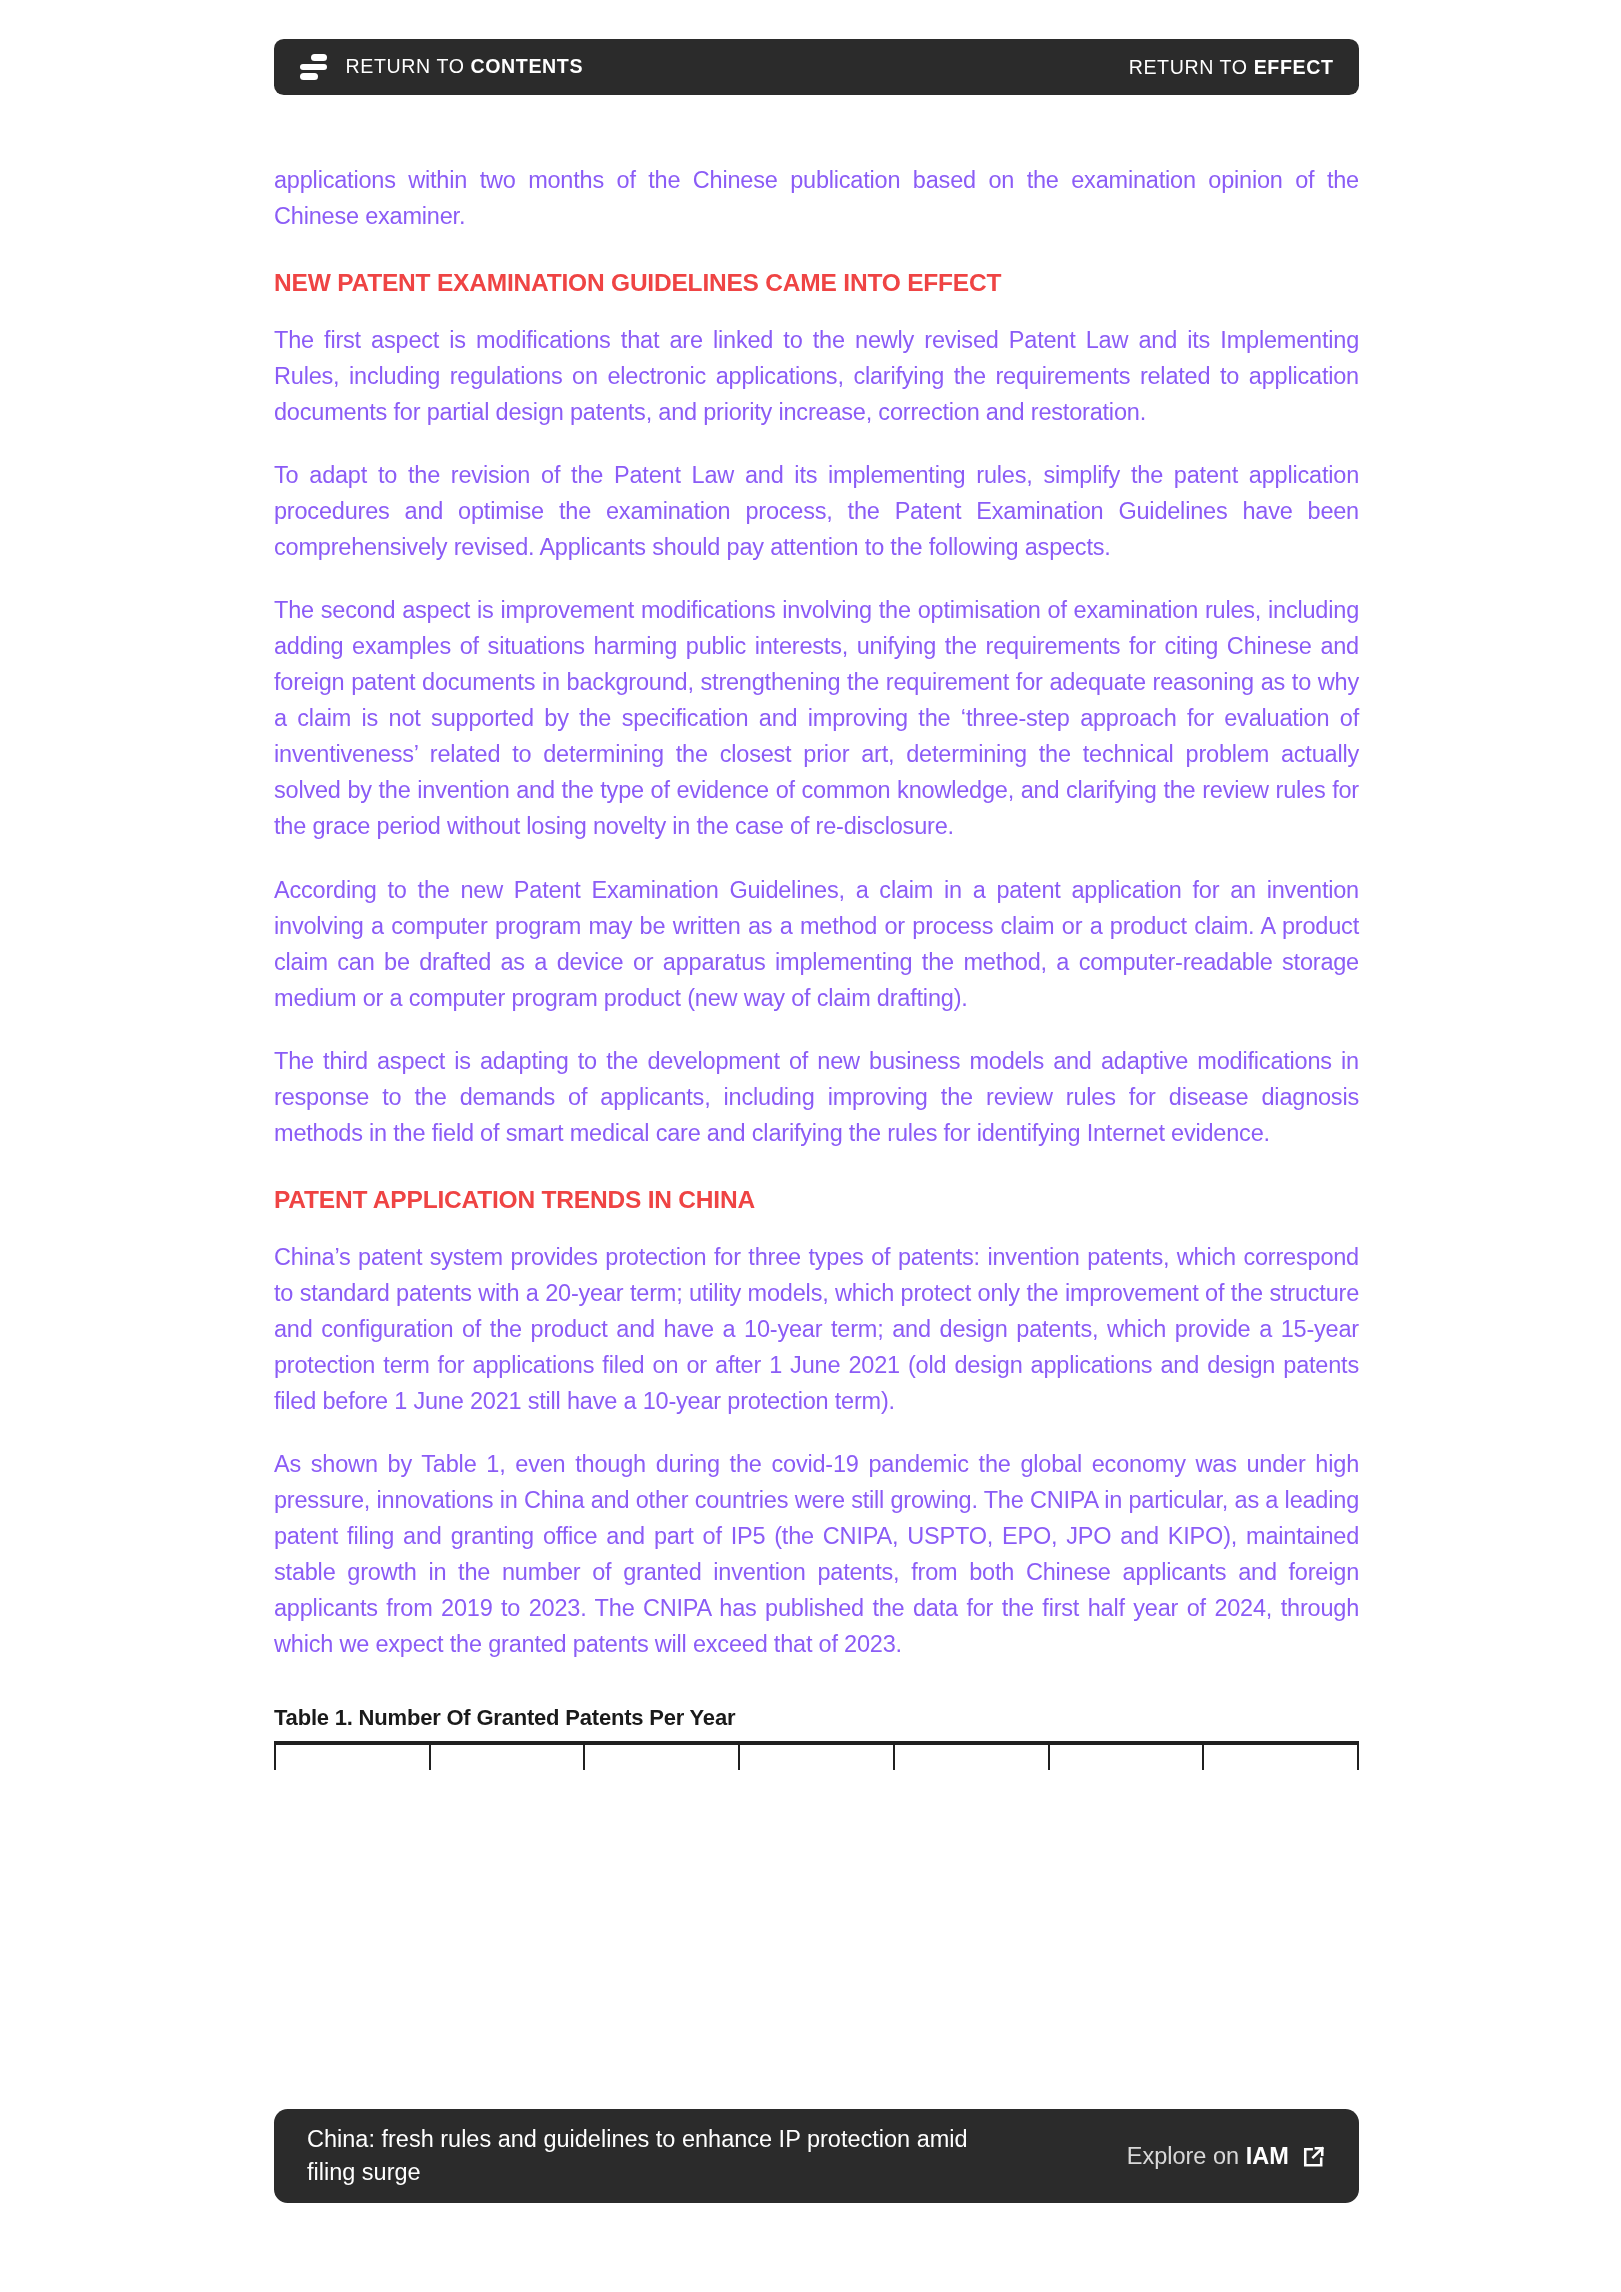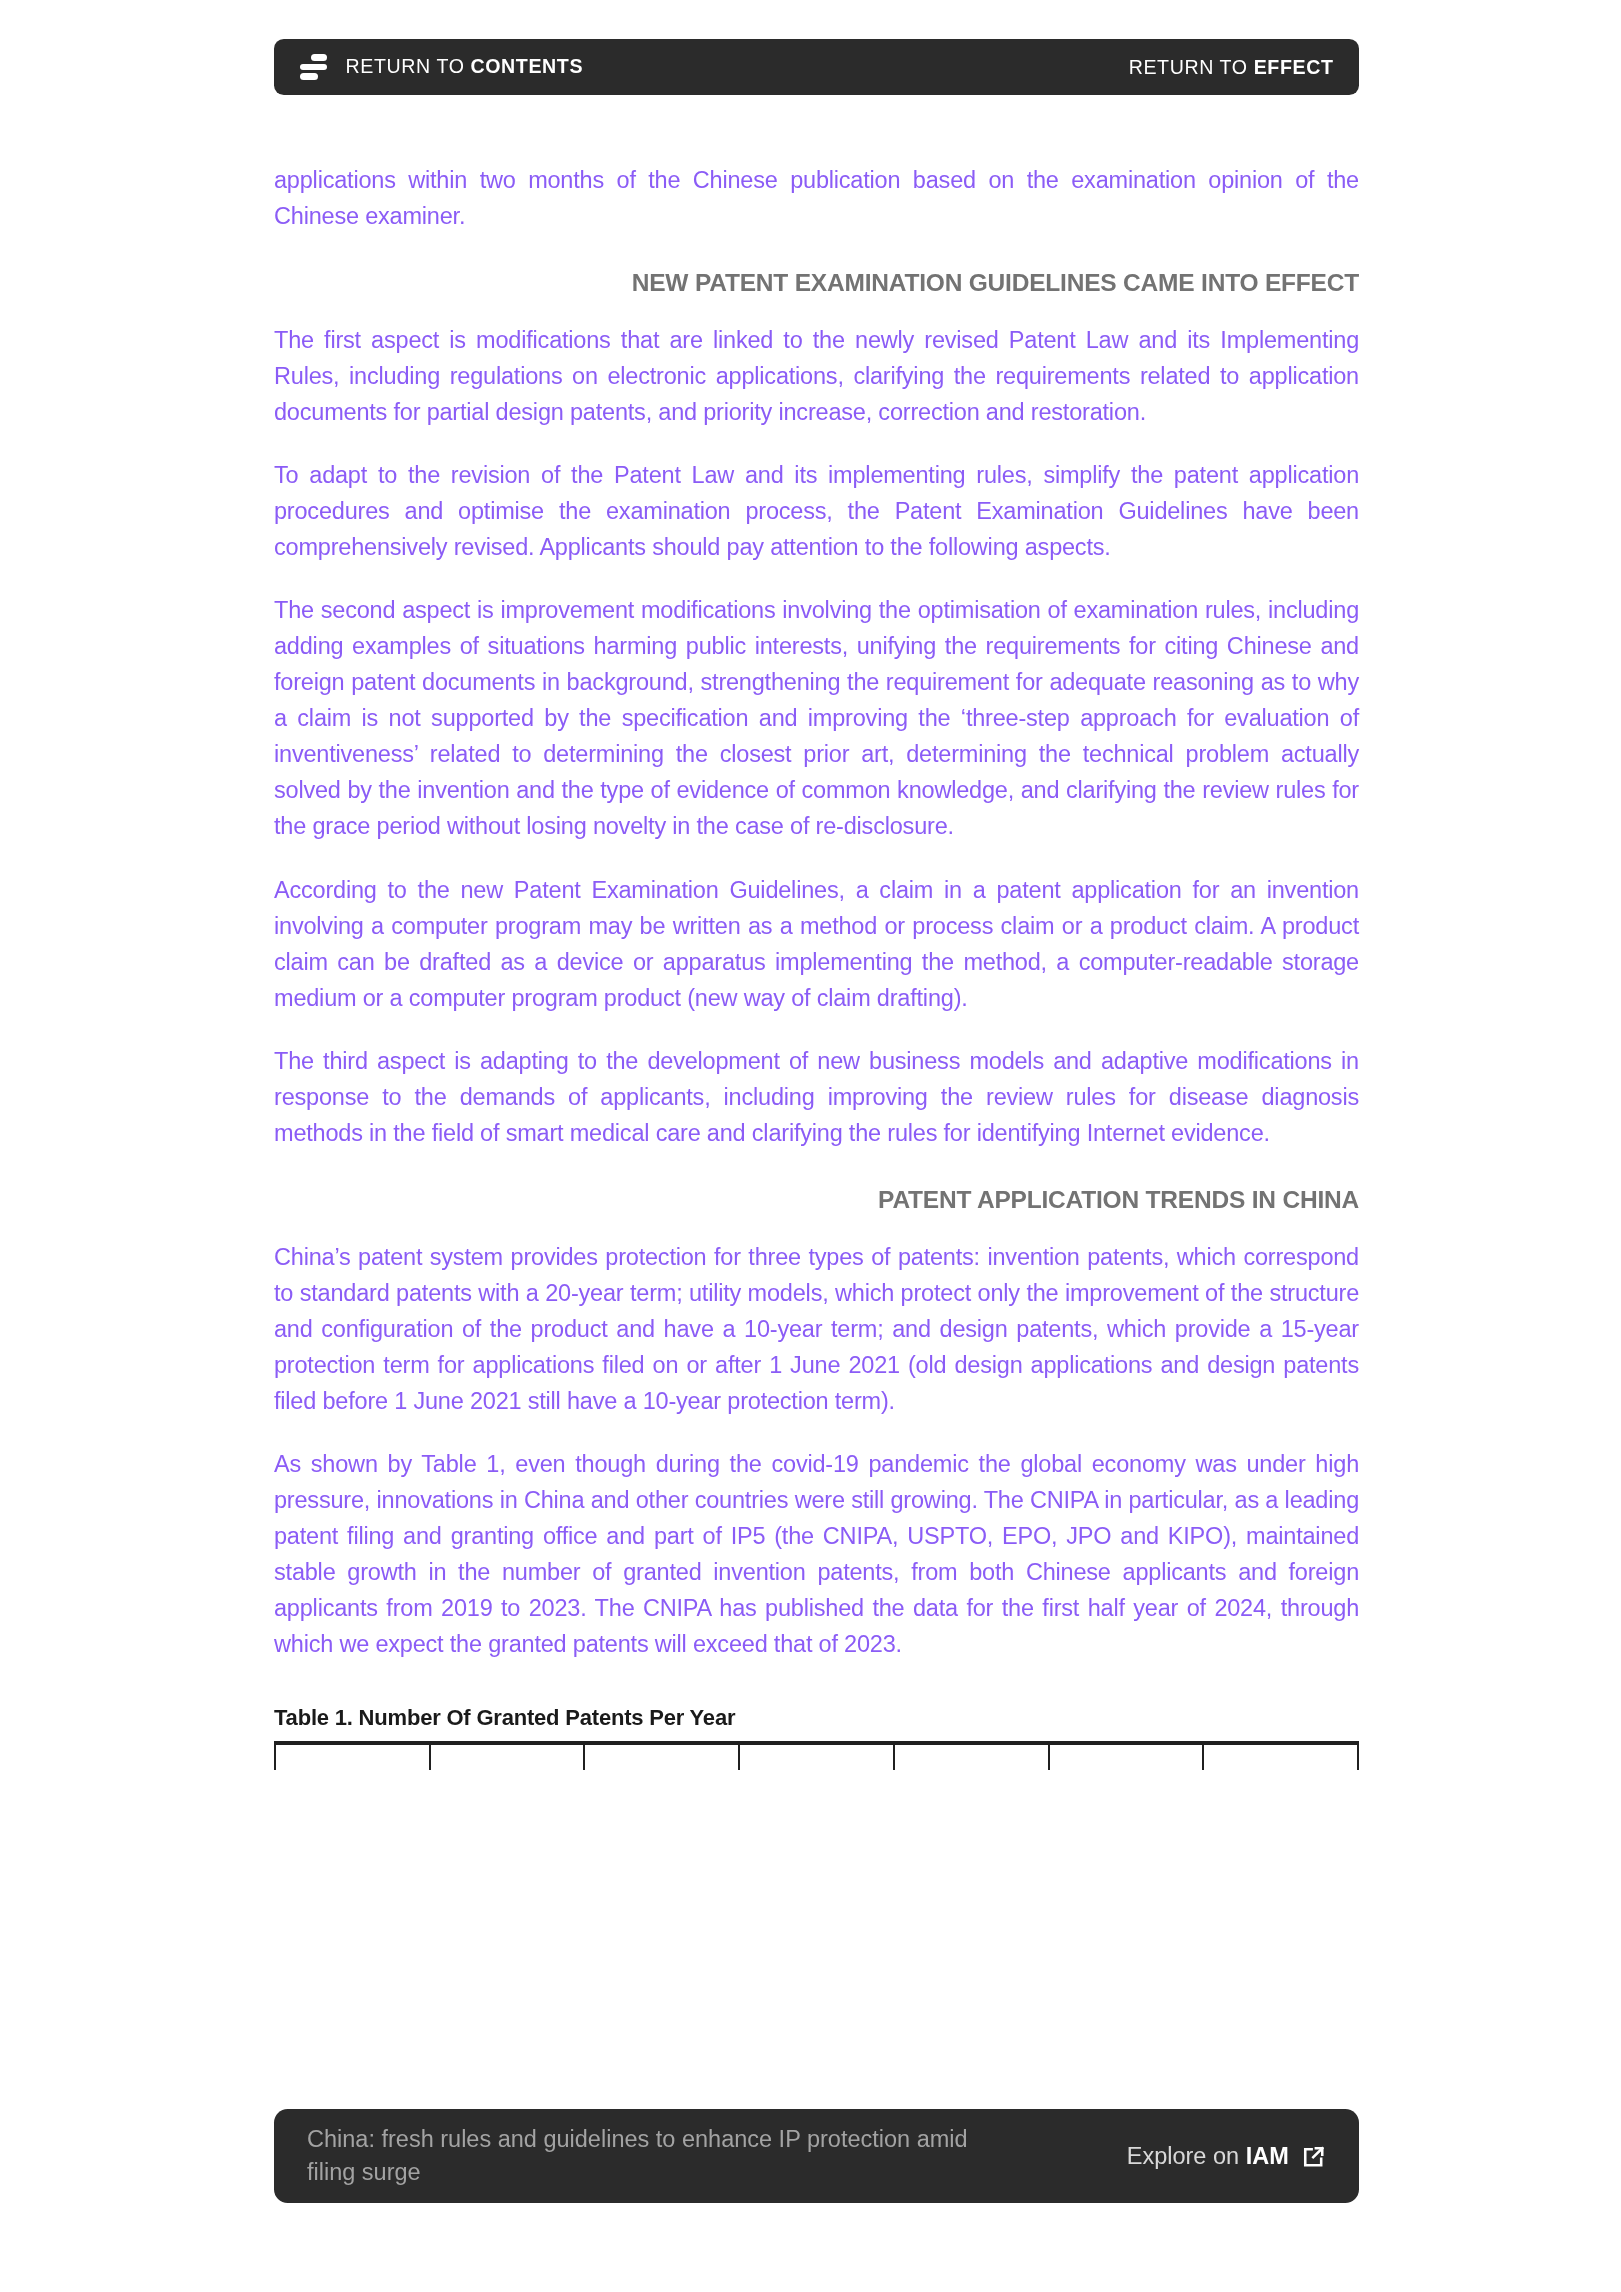--- a/index.html
+++ b/index.html
@@ -74,24 +74,23 @@
     text-align: justify;
     margin: 0 0 27.4px 0;
     color: #8b5cf6;
     letter-spacing: -0.2px;
   }
   .first-para { margin-top: 67px; }
   h2.sect {
     font-size: 24.5px;
     line-height: 31px;
     font-weight: 700;
-    color: #737373;
+    color: #ef4444;
     margin: 33px 0 23.5px 0;
     letter-spacing: -0.2px;
-    text-align: right;
   }
   .table-caption {
     font-size: 22px;
     font-weight: 700;
     color: #1a1a1a;
     margin: 43px 0 9.8px 0;
     letter-spacing: -0.2px;
   }
   
   .table-fragment {
@@ -115,21 +114,21 @@
     width: 1085px;
     height: 94px;
     border-radius: 13.7px;
     padding: 0 33px;
     justify-content: space-between;
   }
   .foot-title {
     font-size: 23.5px;
     line-height: 33px;
     max-width: 667px;
-    color: #a3a3a3;
+    color: #ffffff;
   }
   .explore-link {
     display: flex;
     align-items: flex-end;
     gap: 11.8px;
     font-size: 23.5px;
     cursor: pointer;
     white-space: nowrap;
   }
   .explore-prefix { color: rgba(255,255,255,0.82); }

